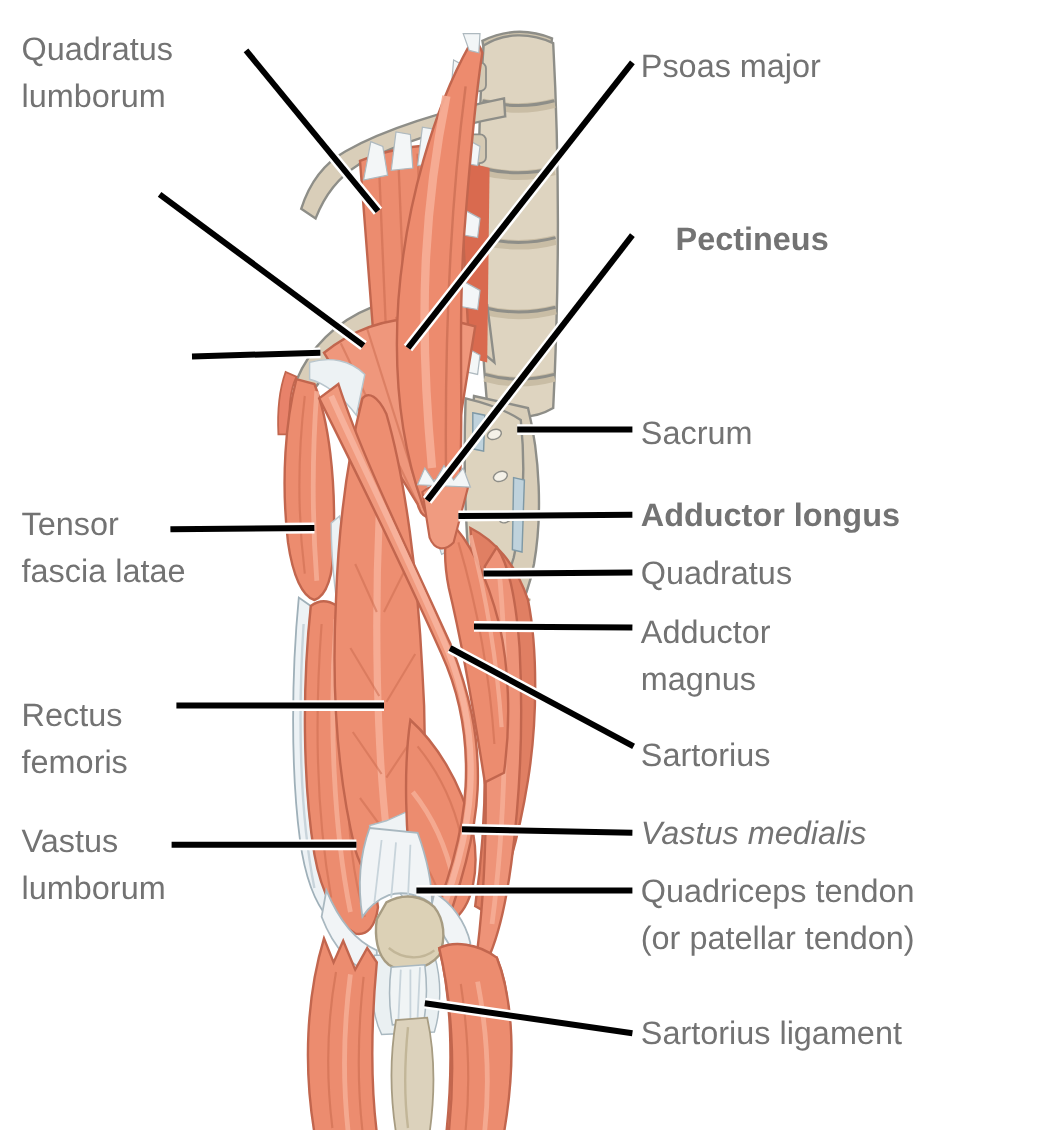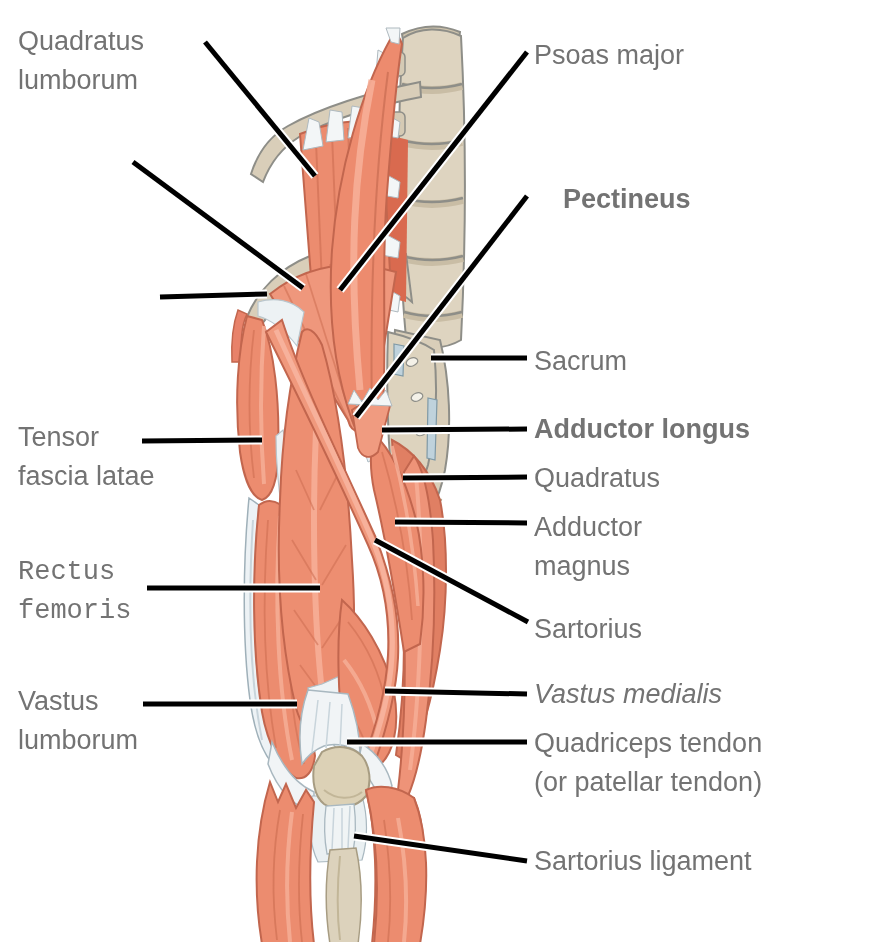--- a/index.html
+++ b/index.html
@@ -257,21 +257,21 @@
           <line x1="527" y1="861" x2="354" y2="836" stroke="#fff" stroke-width="9"></line>
           <line x1="527" y1="861" x2="354" y2="836" stroke="#000" stroke-width="5"></line>
         </g>
   </g>
 </svg>
 
   <div class="anat-label" style="left:18px;top:22px;">Quadratus
 lumborum</div>
   <div class="anat-label" style="left:18px;top:418px;">Tensor
 fascia latae</div>
-  <div class="anat-label" style="left:18px;top:553px;font-family:Liberation Mono, monospace;">Rectus
+  <div class="anat-label" style="left:18px;top:577px;">Rectus
 femoris</div>
   <div class="anat-label" style="left:18px;top:682px;">Vastus
 lumborum</div>
 
   <div class="anat-label" style="left:534px;top:36px;">Psoas major</div>
   <div class="anat-label" style="left:563px;top:180px;font-weight:bold;">Pectineus</div>
   <div class="anat-label" style="left:534px;top:342px;">Sacrum</div>
   <div class="anat-label" style="left:534px;top:410px;font-weight:bold;">Adductor longus</div>
   <div class="anat-label" style="left:534px;top:459px;">Quadratus</div>
   <div class="anat-label" style="left:534px;top:508px;">Adductor

